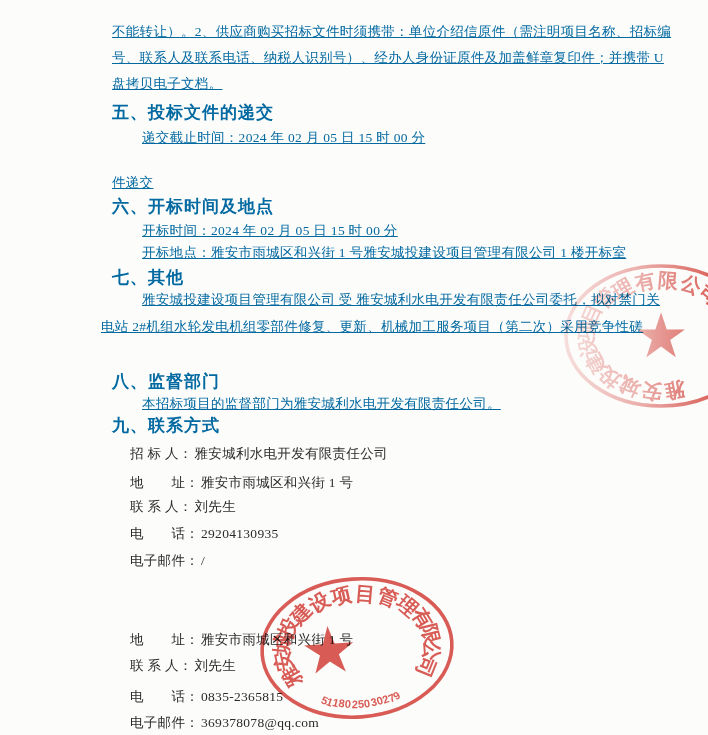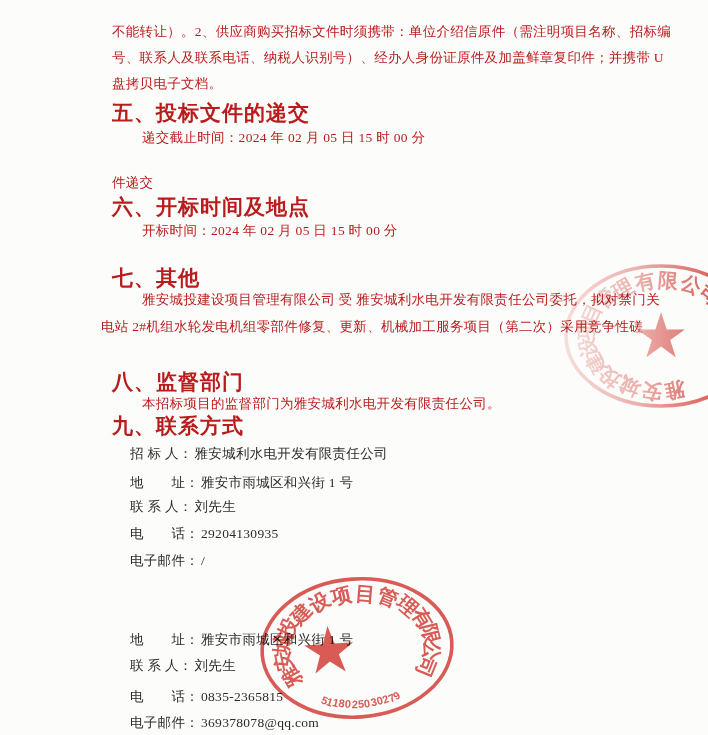--- a/index.html
+++ b/index.html
@@ -11,30 +11,31 @@
     font-family:"Liberation Serif","DejaVu Serif",serif;
     color:#2b2b2b;
     box-shadow:0 0 4px rgba(0,0,0,.2);
   }
   .line{
     position:absolute;
     white-space:nowrap;
     font-size:13.5px;
     line-height:20px;
     letter-spacing:.3px;
-    color:#b91c1c;
+    color:#0369a1;
+    text-decoration:underline;
   }
   .heading{
     position:absolute;
     white-space:nowrap;
-    font-size:21px;
+    font-size:17px;
     font-weight:bold;
     line-height:22px;
     letter-spacing:1px;
-    color:#b91c1c;
+    color:#0369a1;
   }
   .row{position:absolute;white-space:nowrap;font-size:13.5px;line-height:20px;letter-spacing:.3px;}
   .row .val{margin-left:2px;}
   .seal{
     position:absolute;
     mix-blend-mode:multiply;
     pointer-events:none;
     user-select:none;
   }
   .seal .ring-char{
@@ -61,20 +62,21 @@
   <div class="line" style="left:112px;top:22px">不能转让）。2、供应商购买招标文件时须携带：单位介绍信原件（需注明项目名称、招标编</div>
   <div class="line" style="left:112px;top:48px">号、联系人及联系电话、纳税人识别号）、经办人身份证原件及加盖鲜章复印件；并携带 U</div>
   <div class="line" style="left:112px;top:74px">盘拷贝电子文档。</div>
 
   <div class="heading" style="left:112px;top:102px">五、投标文件的递交</div>
   <div class="line" style="left:142px;top:128px">递交截止时间：2024 年 02 月 05 日  15 时 00 分</div>
   <div class="line" style="left:112px;top:173px">件递交</div>
 
   <div class="heading" style="left:112px;top:196px">六、开标时间及地点</div>
   <div class="line" style="left:142px;top:221px">开标时间：2024 年 02 月 05 日  15 时 00 分</div>
+  <div class="line" style="left:142px;top:243px">开标地点：雅安市雨城区和兴街 1 号雅安城投建设项目管理有限公司 1 楼开标室</div>
 
   <div class="heading" style="left:112px;top:267px">七、其他</div>
   <div class="line" style="left:142px;top:290px">雅安城投建设项目管理有限公司 受 雅安城利水电开发有限责任公司委托，拟对禁门关</div>
   <div class="line" style="left:101px;top:317px">电站 2#机组水轮发电机组零部件修复、更新、机械加工服务项目（第二次）采用竞争性磋</div>
 
   <div class="heading" style="left:112px;top:371px">八、监督部门</div>
   <div class="line" style="left:142px;top:394px">本招标项目的监督部门为雅安城利水电开发有限责任公司。</div>
 
   <div class="heading" style="left:112px;top:415px">九、联系方式</div>
 

